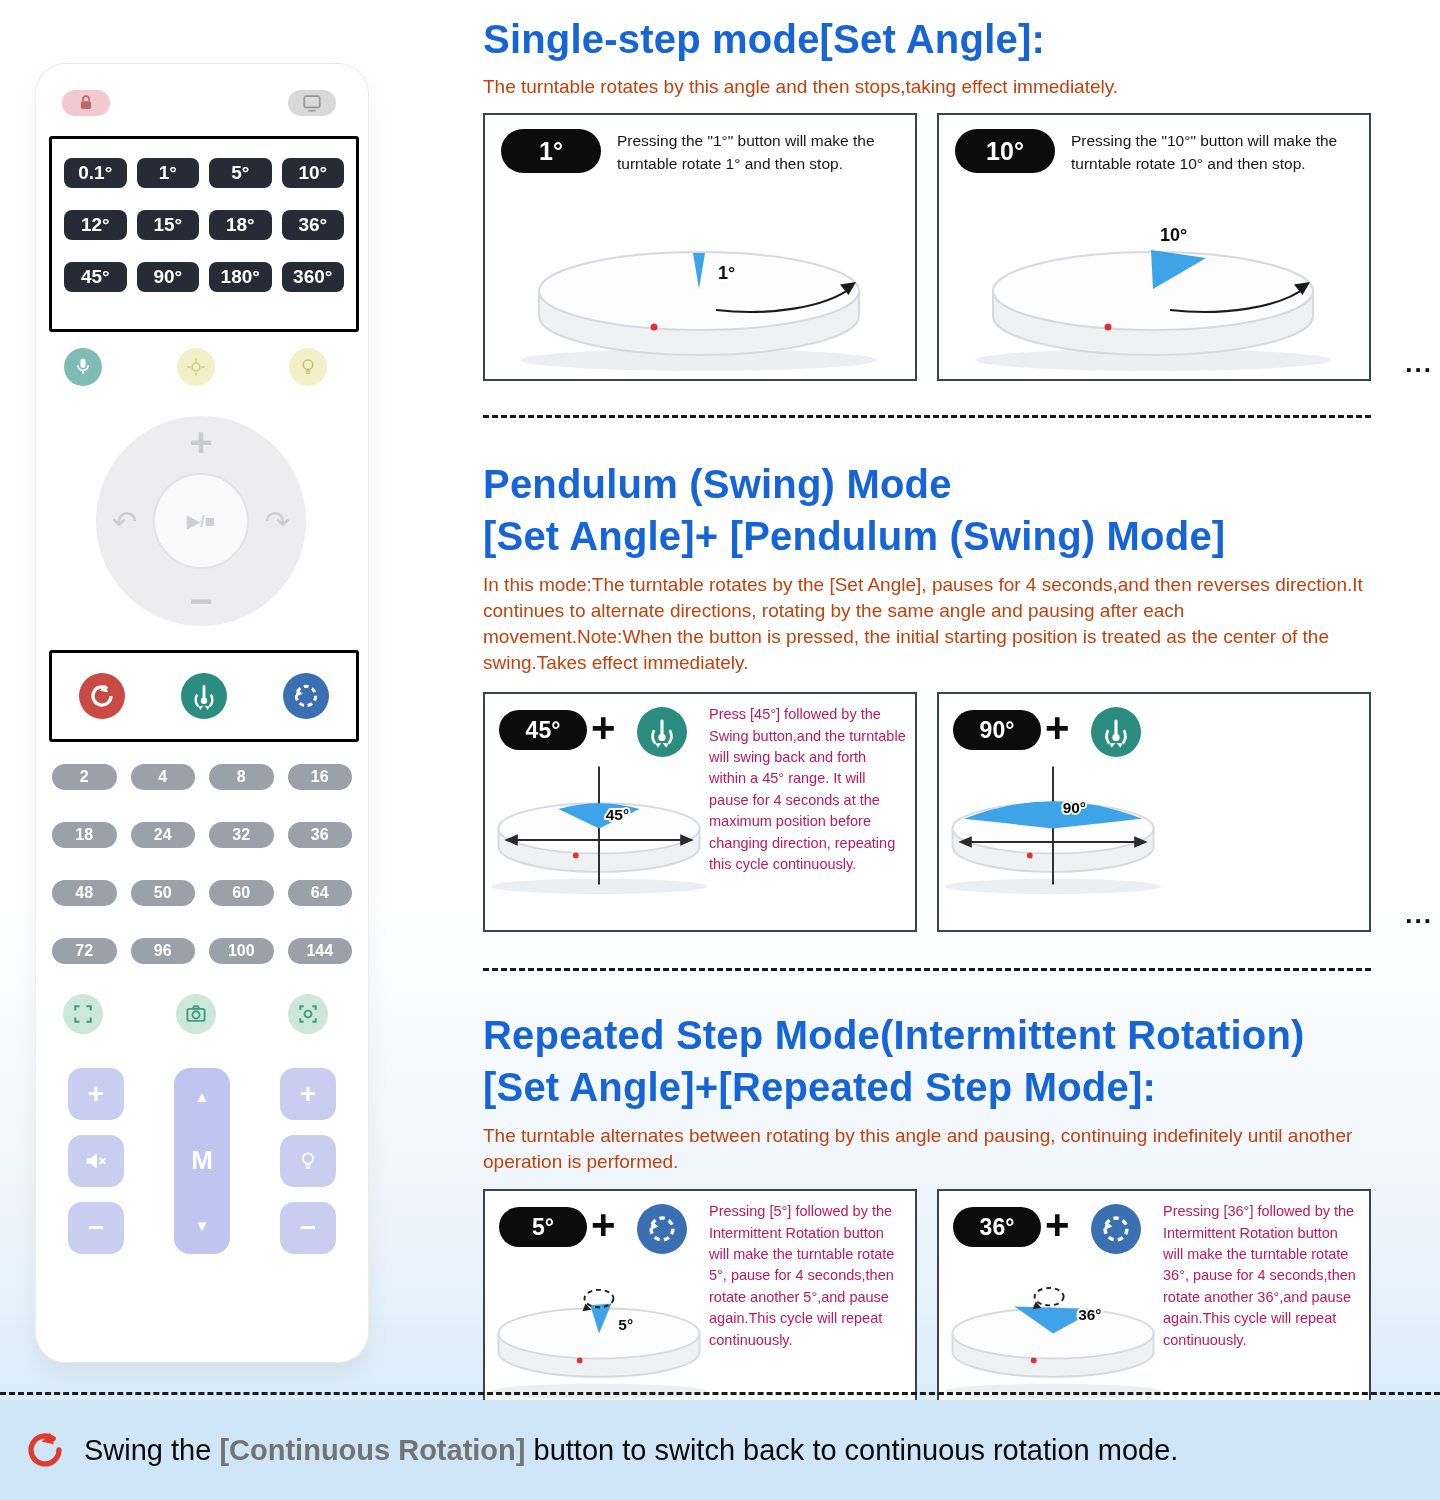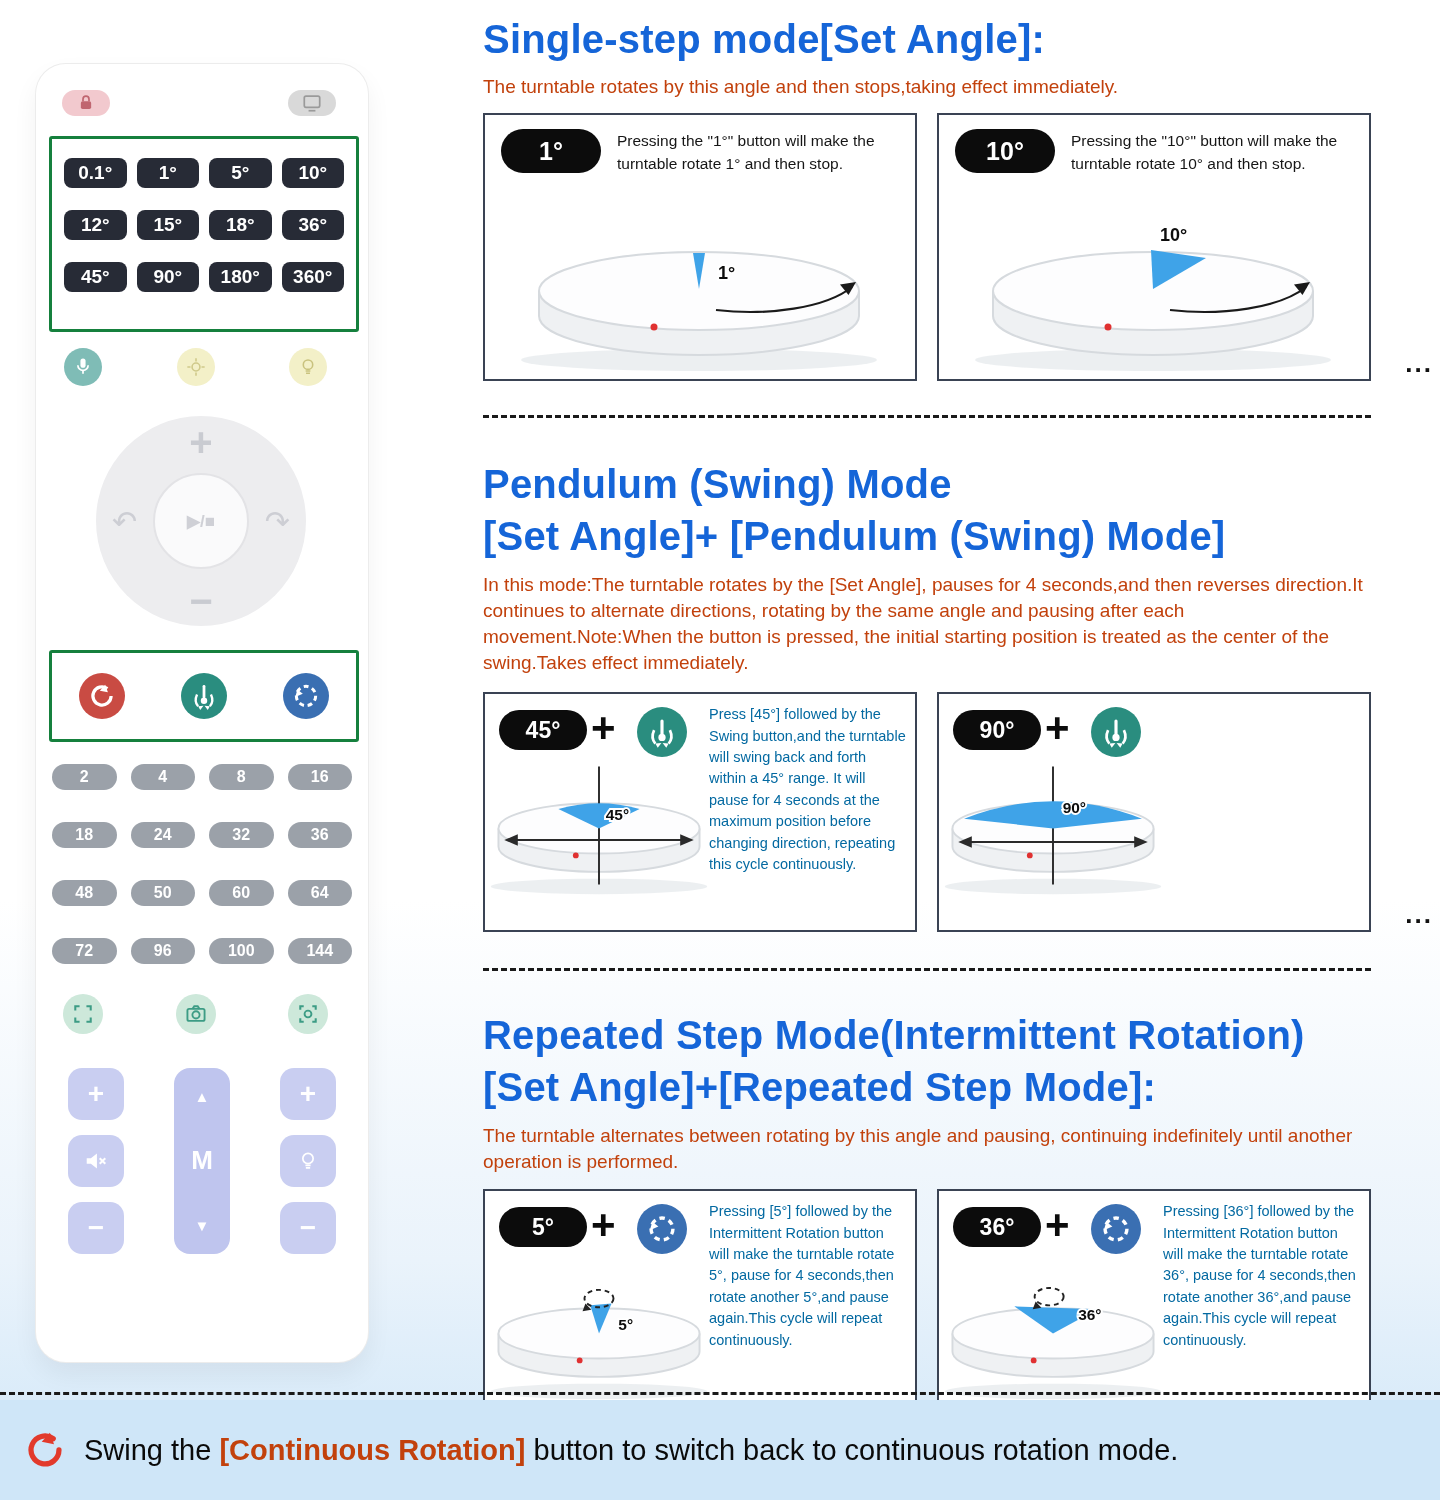--- a/index.html
+++ b/index.html
@@ -10,21 +10,21 @@
     background:linear-gradient(180deg,#ffffff 0%,#ffffff 60%,#eaf3fb 84%,#cfe6f8 100%);
   }
   svg{display:block;}
   
   .remote{position:absolute;left:36px;top:64px;width:332px;height:1298px;background:#fff;
     border-radius:30px;box-shadow:0 0 0 1px #ececec,0 12px 26px rgba(0,0,0,.06);}
   .top-pill{position:absolute;top:26px;width:48px;height:26px;border-radius:13px;
     display:flex;align-items:center;justify-content:center;}
   .pill-lock{left:26px;background:#f2c9ce;}
   .pill-screen{right:32px;background:#d9d9d9;}
-  .rbox{position:absolute;left:13px;right:9px;border:3px solid #15803d;border-radius:3px;}
+  .rbox{position:absolute;left:13px;right:9px;border:3px solid #000000;border-radius:3px;}
   .rbox1{top:72px;height:196px;}
   .angle-grid{display:grid;grid-template-columns:repeat(4,1fr);gap:22px 10px;padding:19px 12px;}
   .kbtn{display:flex;align-items:center;justify-content:center;color:#fff;font-weight:700;}
   .dark{background:#272b36;height:30px;border-radius:8px;font-size:19px;}
   .fn-row{position:absolute;left:0;right:0;top:284px;height:40px;}
   .fn-btn{position:absolute;top:0;width:38px;height:38px;border-radius:50%;
     display:flex;align-items:center;justify-content:center;}
   .fn-teal{left:28px;background:#7fbcb6;color:#fff;}
   .fn-yel1{left:141px;background:#f3f0c8;color:#cfc98a;}
   .fn-yel2{left:253px;background:#f3f0c8;color:#c9c27e;}
@@ -73,21 +73,21 @@
   .pill{position:absolute;left:16px;top:14px;width:100px;height:44px;border-radius:22px;
     background:#0c0c0c;color:#fff;font-weight:700;font-size:25px;
     display:flex;align-items:center;justify-content:center;}
   .pill-sm{left:14px;top:16px;width:88px;height:40px;font-size:23px;border-radius:20px;}
   .cplus{position:absolute;left:106px;top:10px;font-size:42px;font-weight:800;color:#0c0c0c;}
   .cicon{position:absolute;left:152px;top:13px;width:50px;height:50px;border-radius:50%;
     display:flex;align-items:center;justify-content:center;}
   .cicon.teal{background:#2a8d7f;}
   .cicon.blue{background:#3a6fb2;}
   .cdesc-s1{position:absolute;left:132px;top:14px;right:10px;font-size:15.5px;line-height:1.5;color:#161616;}
-  .cdesc{position:absolute;left:224px;top:10px;right:8px;font-size:14.5px;line-height:1.48;color:#0369a1;}
+  .cdesc{position:absolute;left:224px;top:10px;right:8px;font-size:14.5px;line-height:1.48;color:#be185d;}
   .tt-s1{position:absolute;left:8px;top:98px;width:416px;height:164px;}
   .tt{position:absolute;left:-2px;top:62px;width:232px;height:168px;}
   .card-s3 .tt{top:70px;}
   .more{position:absolute;right:-62px;bottom:2px;font-size:26px;font-weight:700;letter-spacing:2px;color:#111;}
   .dash{border-top:3px dashed #1a1a1a;}
   .s1 .title{margin-top:13px;}
   .s1 .intro{margin-top:9px;}
   .s1 .cards{margin-top:13px;}
   .s1 .dash{margin-top:34px;}
   .s2 .title{margin-top:40px;}
@@ -98,21 +98,21 @@
   .s3 .intro{margin-top:10px;}
   .s3 .cards{margin-top:14px;}
   .tlabel{font-family:"Liberation Sans",sans-serif;font-size:18px;font-weight:800;fill:#0d0d0d;
     stroke:#fff;stroke-width:4px;paint-order:stroke;}
   .tlabel.sm{font-size:16px;}
   
   .bottom-dash{position:absolute;left:0;right:0;top:1392px;border-top:3px dashed #1a1a1a;}
   .footer{position:absolute;left:0;right:0;top:1400px;height:100px;background:#cfe6f8;
     display:flex;align-items:center;gap:16px;padding:0 22px;}
   .footer p{font-size:29px;color:#0a0a0a;}
-  .footer .hl{color:#c2410c;font-weight:800;}
+  .footer .hl{color:#737373;font-weight:800;}
 </style>
 </head>
 <body>
 
 <aside class="remote">
 
   <div class="top-pill pill-lock">
     <svg width="24" height="24" viewBox="0 0 28 28">
       <rect x="8" y="12" width="12" height="9" rx="2" fill="#c06670"></rect>
       <path d="M10.5,12 V9.5 a3.5,3.5 0 0 1 7,0 V12" fill="none" stroke="#c06670" stroke-width="2"></path>

